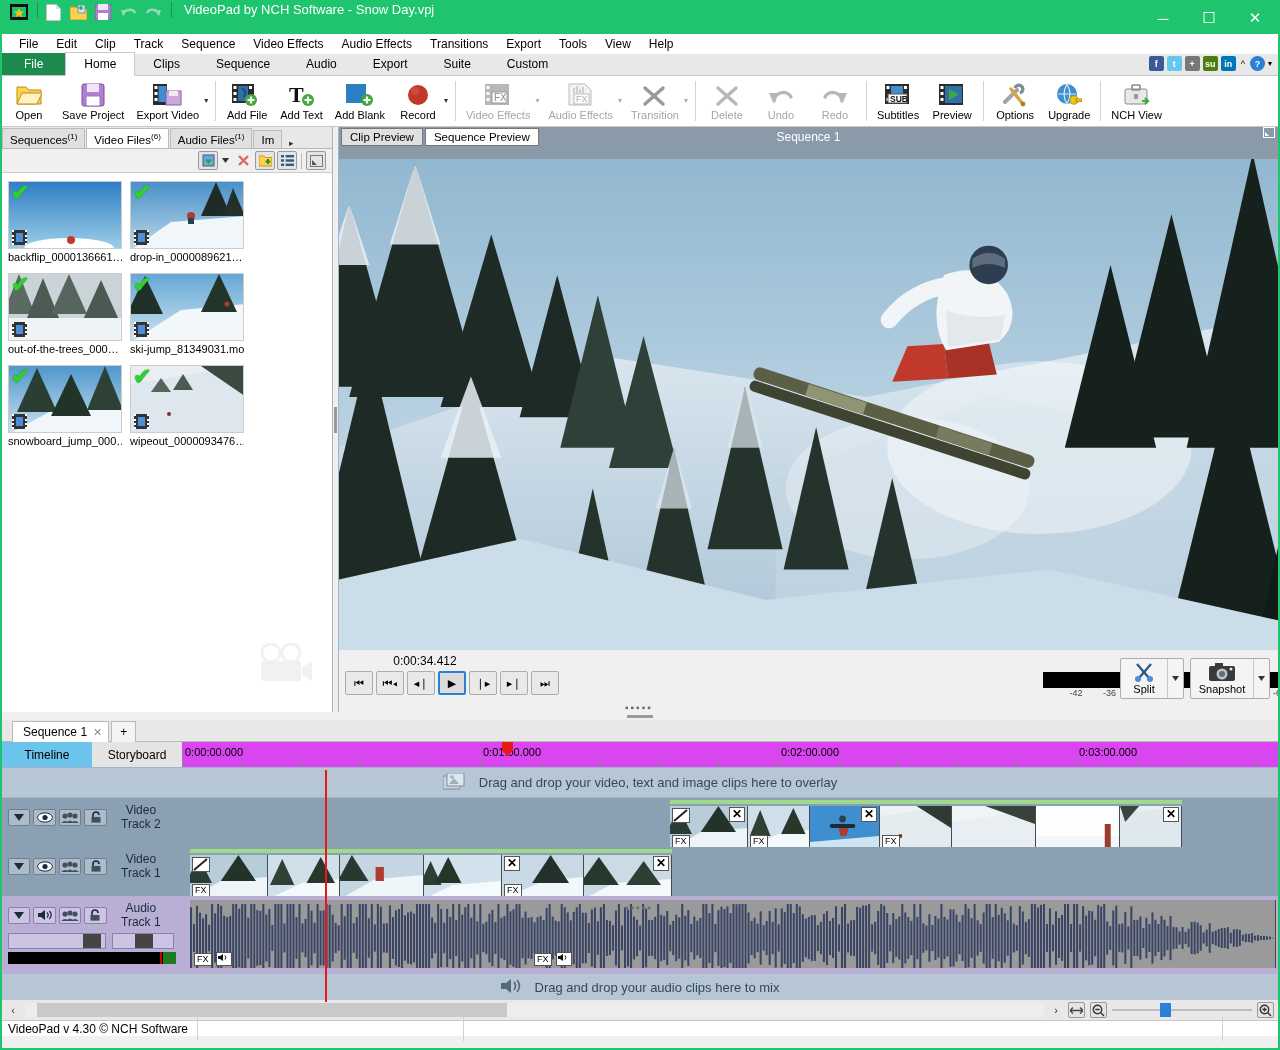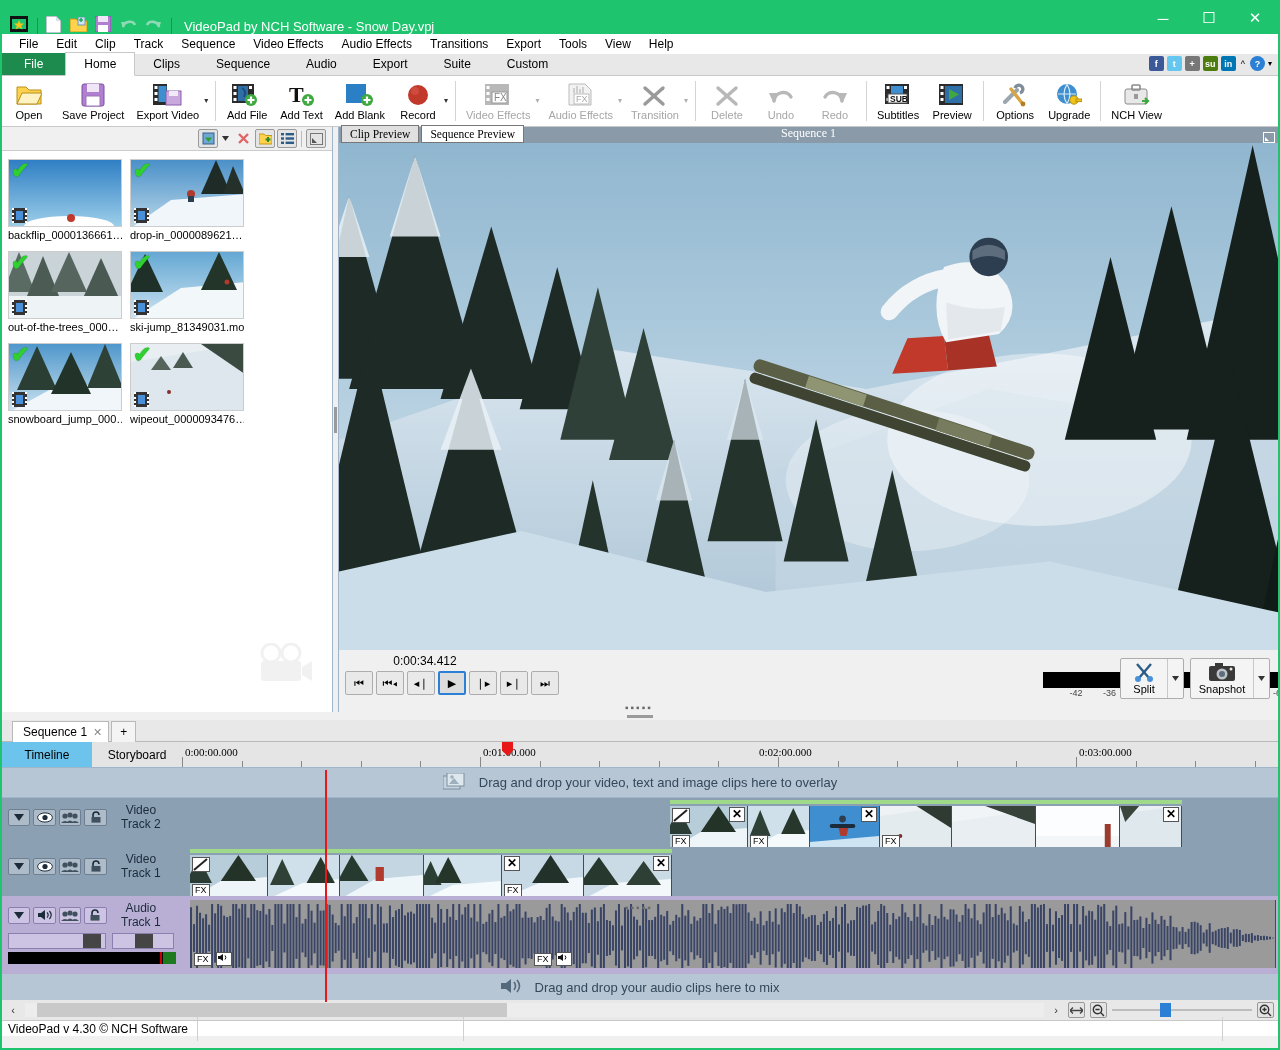--- a/index.html
+++ b/index.html
@@ -4,21 +4,21 @@
 <style>
   * { box-sizing: border-box; margin:0; padding:0; }
   html,body { width:1280px; height:1050px; overflow:hidden; }
   body {
     font-family:"Liberation Sans", sans-serif;
     font-size:12px; color:#000;
     background:#f0f0f0;
     border:2px solid #1ec46e;
   }
   
-  .titlebar { height:32px; background:#1ec46e; display:flex; align-items:flex-end; padding:0 0 0 6px; }
+  .titlebar { height:32px; background:#1ec46e; display:flex; align-items:flex-start; padding:0 0 0 6px; }
   .tb-icon { width:22px; height:20px; margin-right:3px; display:flex; align-items:center; justify-content:center; }
   .tb-sep { width:1px; height:16px; background:#0f9a53; margin:0 4px; }
   .tb-title { color:#fff; font-size:13px; margin-left:8px; white-space:nowrap; }
   .tb-win { margin-left:auto; display:flex; height:32px; }
   .tb-btn { width:46px; height:32px; display:flex; align-items:center; justify-content:center; color:#fff; font-size:15px; }
   
   .menubar { height:20px; background:#fff; display:flex; align-items:center; padding-left:8px; }
   .menu-item { padding:0 9px; font-size:12px; line-height:20px; }
   
   .ribtabs { height:22px; background:#e8e8e8; display:flex; align-items:flex-end; border-bottom:1px solid #c8c8c8; position:relative; }
@@ -54,21 +54,21 @@
   .thumb .img { width:114px; height:68px; position:relative; overflow:hidden; border:1px solid #ccc; }
   .thumb .chk { position:absolute; left:2px; top:0px; font-size:22px; color:#2fd02f; font-weight:bold; text-shadow:0 0 1px #137a13; line-height:22px; }
   .thumb .ftype { position:absolute; left:3px; bottom:3px; width:15px; height:15px; background:#333; border-left:2px dotted #fff; border-right:2px dotted #fff; }
   .thumb .ftype i { display:block; width:7px; height:9px; background:#4a90d9; margin:3px auto; }
   .thumb .nm { font-size:11px; margin-top:2px; white-space:nowrap; overflow:hidden; }
   .camwm { position:absolute; right:18px; bottom:18px; opacity:.25; font-size:40px; color:#8a8a8a; }
   .vsplit { width:6px; background:#f0f0f0; display:flex; align-items:center; justify-content:center; border-right:1px solid #9fb5c9; }
   .vsplit .grip { width:3px; height:26px; background:#9a9a9a; }
   
   .preview { flex:1; display:flex; flex-direction:column; background:#f0f0f0; }
-  .pvtabs { height:16px; background:#8a9aa8; display:flex; align-items:flex-end; position:relative;font-family:Liberation Serif, serif; }
+  .pvtabs { height:32px; background:#8a9aa8; display:flex; align-items:flex-start; position:relative; }
   .pvtab { padding:2px 8px; font-size:11.5px; background:#e0e0e0; border:1px solid #777; margin:1px 0 0 2px; }
   .pvtab.active { background:#fff; }
   .pvtitle { position:absolute; left:0; right:0; text-align:center; color:#fff; font-size:12px; line-height:20px; pointer-events:none; }
   .pvexp { margin-left:auto; width:18px; display:flex; align-items:center; justify-content:center; color:#fff; font-size:11px; z-index:2; }
   .video { flex:1; position:relative; overflow:hidden; background:#2a3c4a; }
   .transport { height:62px; background:#f0f0f0; display:flex; align-items:flex-start; padding:4px 6px 0; position:relative; }
   .tleft { width:250px; }
   .tcode { font-size:12px; text-align:center; width:160px; }
   .tbtns { display:flex; gap:3px; margin-top:3px; }
   .pbtn { width:28px; height:24px; border:1px solid #adadad; background:#e9e9e9; display:flex; align-items:center; justify-content:center; font-size:11px; border-radius:2px; }
@@ -85,21 +85,21 @@
   .hsplit { height:8px; background:#f0f0f0; display:flex; align-items:center; justify-content:center; }
   .hsplit .grip { height:3px; width:26px; background:#9a9a9a; }
   
   .seqtabs { height:22px; background:#e8e8e8; display:flex; align-items:flex-end; padding-left:10px; border-bottom:1px solid #b9b9b9; }
   .seqtab { background:#fff; border:1px solid #b9b9b9; border-bottom:none; padding:3px 6px 3px 10px; font-size:12px; display:flex; align-items:center; gap:6px; margin-bottom:-1px; }
   .seqtab .x { color:#888; font-size:11px; }
   .seqadd { border:1px solid #b9b9b9; border-bottom:none; background:#f4f4f4; padding:3px 8px; font-size:12px; margin-left:2px; margin-bottom:-1px; }
   .tlhead { height:26px; display:flex; background:#fff; border-bottom:1px solid #9fb5c9; }
   .tltab { width:90px; display:flex; align-items:center; justify-content:center; font-size:12px; background:#e4e4e4; }
   .tltab.active { background:#6cc3ec; }
-  .ruler { flex:1; position:relative; background:#e5e5e5; overflow:hidden;font-family:Liberation Serif, serif; }
+  .ruler { flex:1; position:relative; background:#d946ef; overflow:hidden; }
   .ruler .lbl { position:absolute; top:4px; font-size:11px; }
   .ruler .tick { position:absolute; bottom:0; width:1px; background:#888; }
   .playhead { position:absolute; top:0; width:11px; height:14px; background:#e81818; clip-path:polygon(0 0,100% 0,100% 60%,50% 100%,0 60%); z-index:5; }
   .overlayhint { height:30px; background:#b7c6d4; display:flex; align-items:center; justify-content:center; gap:14px; color:#33485c; font-size:13px; border-bottom:1px solid #9fb5c9; }
   .track { display:flex; position:relative; }
   .thead { width:180px; background:#8ba0b3; padding:5px 6px 0; position:relative;text-align:center; }
   .thead.audio { background:#b9aed4; }
   .thead .row1 { display:flex; align-items:center; gap:3px; }
   .tbtn2 { width:26px; height:17px; border:1px solid #6d7f90; background:#aebcc9; display:flex; align-items:center; justify-content:center; font-size:10px; border-radius:2px; }
   .thead.audio .tbtn2 { border-color:#8a7fae; background:#cdc3e2; }
@@ -502,20 +502,27 @@
           </div>
           <div class="lb">NCH View</div>
         </div>
       </div>
     </div>
   </div>
 
 <div class="main">
 
   <div class="leftpanel">
+    <div class="ftabs" id="ftabs">
+        <div class="ftab"><span>Sequences</span><sup>(1)</sup></div>
+        <div class="ftab active"><span>Video Files</span><sup>(6)</sup></div>
+        <div class="ftab"><span>Audio Files</span><sup>(1)</sup></div>
+        <div class="ftab"><span>Im</span></div>
+        <div class="fnav">▸</div>
+      </div>
     <div class="ftoolbar">
       <div class="tbtn">
         <svg width="13" height="13">
             <rect x="1" y="1" width="11" height="11" fill="#6fa8d4" stroke="#36618a"></rect>
             <polygon points="6.5,10 3,5.5 10,5.5" fill="#2fa02f"></polygon>
           </svg>
       </div>
       <div class="tbtn nb" style="width:11px">
         <svg width="7" height="5">
             <polygon points="0,0 7,0 3.5,5" fill="#333"></polygon>
@@ -854,21 +861,21 @@
       <div class="tick" style="left: 59.6px; height: 6px;"></div>
       <div class="tick" style="left: 119.2px; height: 6px;"></div>
       <div class="tick" style="left: 178.8px; height: 6px;"></div>
       <div class="tick" style="left: 238.4px; height: 6px;"></div>
       <div class="lbl" style="left: 301px;">0:01:00.000</div>
       <div class="tick" style="left: 298px; height: 10px;"></div>
       <div class="tick" style="left: 357.6px; height: 6px;"></div>
       <div class="tick" style="left: 417.2px; height: 6px;"></div>
       <div class="tick" style="left: 476.8px; height: 6px;"></div>
       <div class="tick" style="left: 536.4px; height: 6px;"></div>
-      <div class="lbl" style="left: 577px;">0:02:00.000</div>
+      <div class="lbl" style="left: 599px;">0:02:00.000</div>
       <div class="tick" style="left: 596px; height: 10px;"></div>
       <div class="tick" style="left: 655.6px; height: 6px;"></div>
       <div class="tick" style="left: 715.2px; height: 6px;"></div>
       <div class="tick" style="left: 774.8px; height: 6px;"></div>
       <div class="tick" style="left: 834.4px; height: 6px;"></div>
       <div class="lbl" style="left: 897px;">0:03:00.000</div>
       <div class="tick" style="left: 894px; height: 10px;"></div>
       <div class="tick" style="left: 953.6px; height: 6px;"></div>
       <div class="tick" style="left: 1013.2px; height: 6px;"></div>
       <div class="tick" style="left: 1072.8px; height: 6px;"></div>

